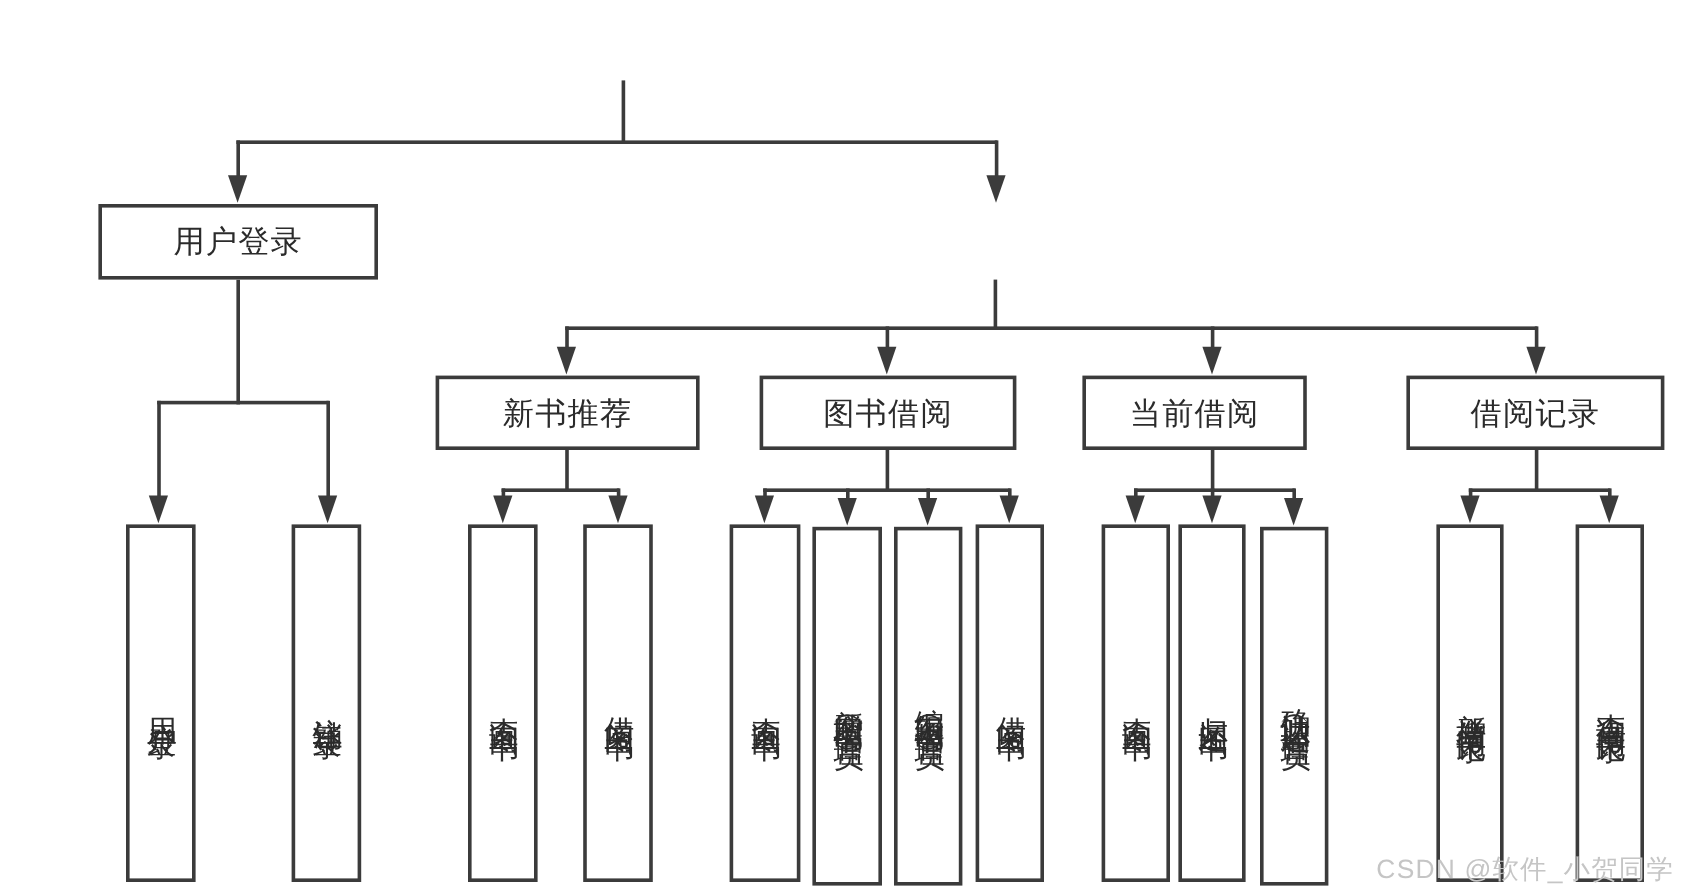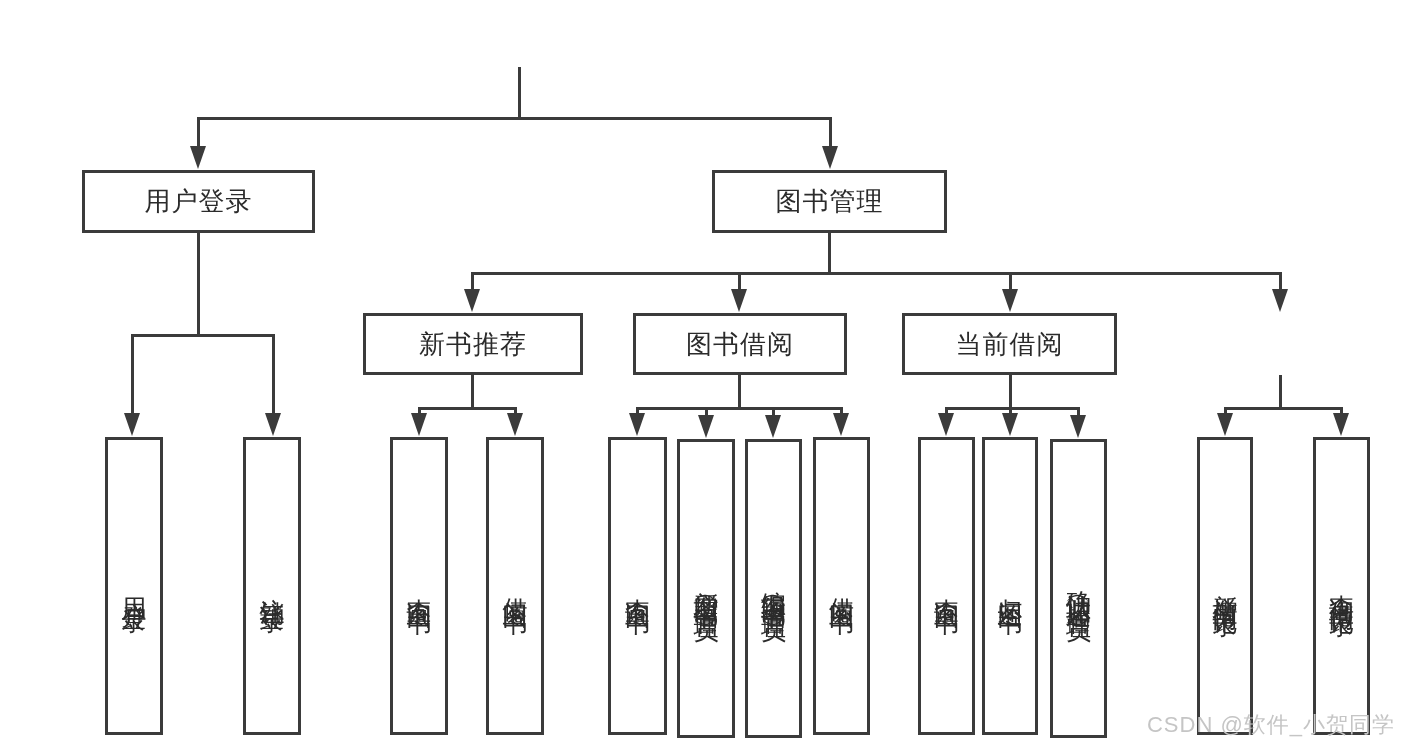--- a/index.html
+++ b/index.html
@@ -84,31 +84,31 @@
     <div class="arrow" style="left: 1070px; top: 415px;"></div>
     <div class="line" style="left: 1279px; top: 375px; width: 3px; height: 35px;"></div>
     <div class="line" style="left: 1224px; top: 407px; width: 118px; height: 3px;"></div>
     <div class="line" style="left: 1224px; top: 407px; width: 3px; height: 10px;"></div>
     <div class="arrow" style="left: 1217px; top: 413px;"></div>
     <div class="line" style="left: 1340px; top: 407px; width: 3px; height: 10px;"></div>
     <div class="arrow" style="left: 1333px; top: 413px;"></div>
     <div class="node h" style="left: 82px; top: 170px; width: 233px; height: 63px;">
       <span class="lbl">用户登录</span>
     </div>
-    <div class="node h" style="left: 712px; top: 170px; width: 235px; height: 63px;">
-      <span class="lbl">图书管理</span>
-    </div>
     <div class="node h" style="left: 633px; top: 313px; width: 214px; height: 62px;">
       <span class="lbl">图书借阅</span>
     </div>
     <div class="node h" style="left: 363px; top: 313px; width: 220px; height: 62px;">
       <span class="lbl">新书推荐</span>
     </div>
-    <div class="node h" style="left: 902px; top: 313px; width: 215px; height: 62px;">
+    <div class="node h" style="left: 902px; top: 313px; width: 187px; height: 62px;">
       <span class="lbl">当前借阅</span>
+    </div>
+    <div class="node h" style="left: 1172px; top: 313px; width: 215px; height: 62px;">
+      <span class="lbl">借阅记录</span>
     </div>
     <div class="node v" style="left: 105px; top: 437px; width: 58px; height: 298px;">
       <span class="lbl">用户登录</span>
     </div>
     <div class="node v" style="left: 243px; top: 437px; width: 58px; height: 298px;">
       <span class="lbl">注销登录</span>
     </div>
     <div class="node v" style="left: 390px; top: 437px; width: 58px; height: 298px;">
       <span class="lbl">查询图书</span>
     </div>

